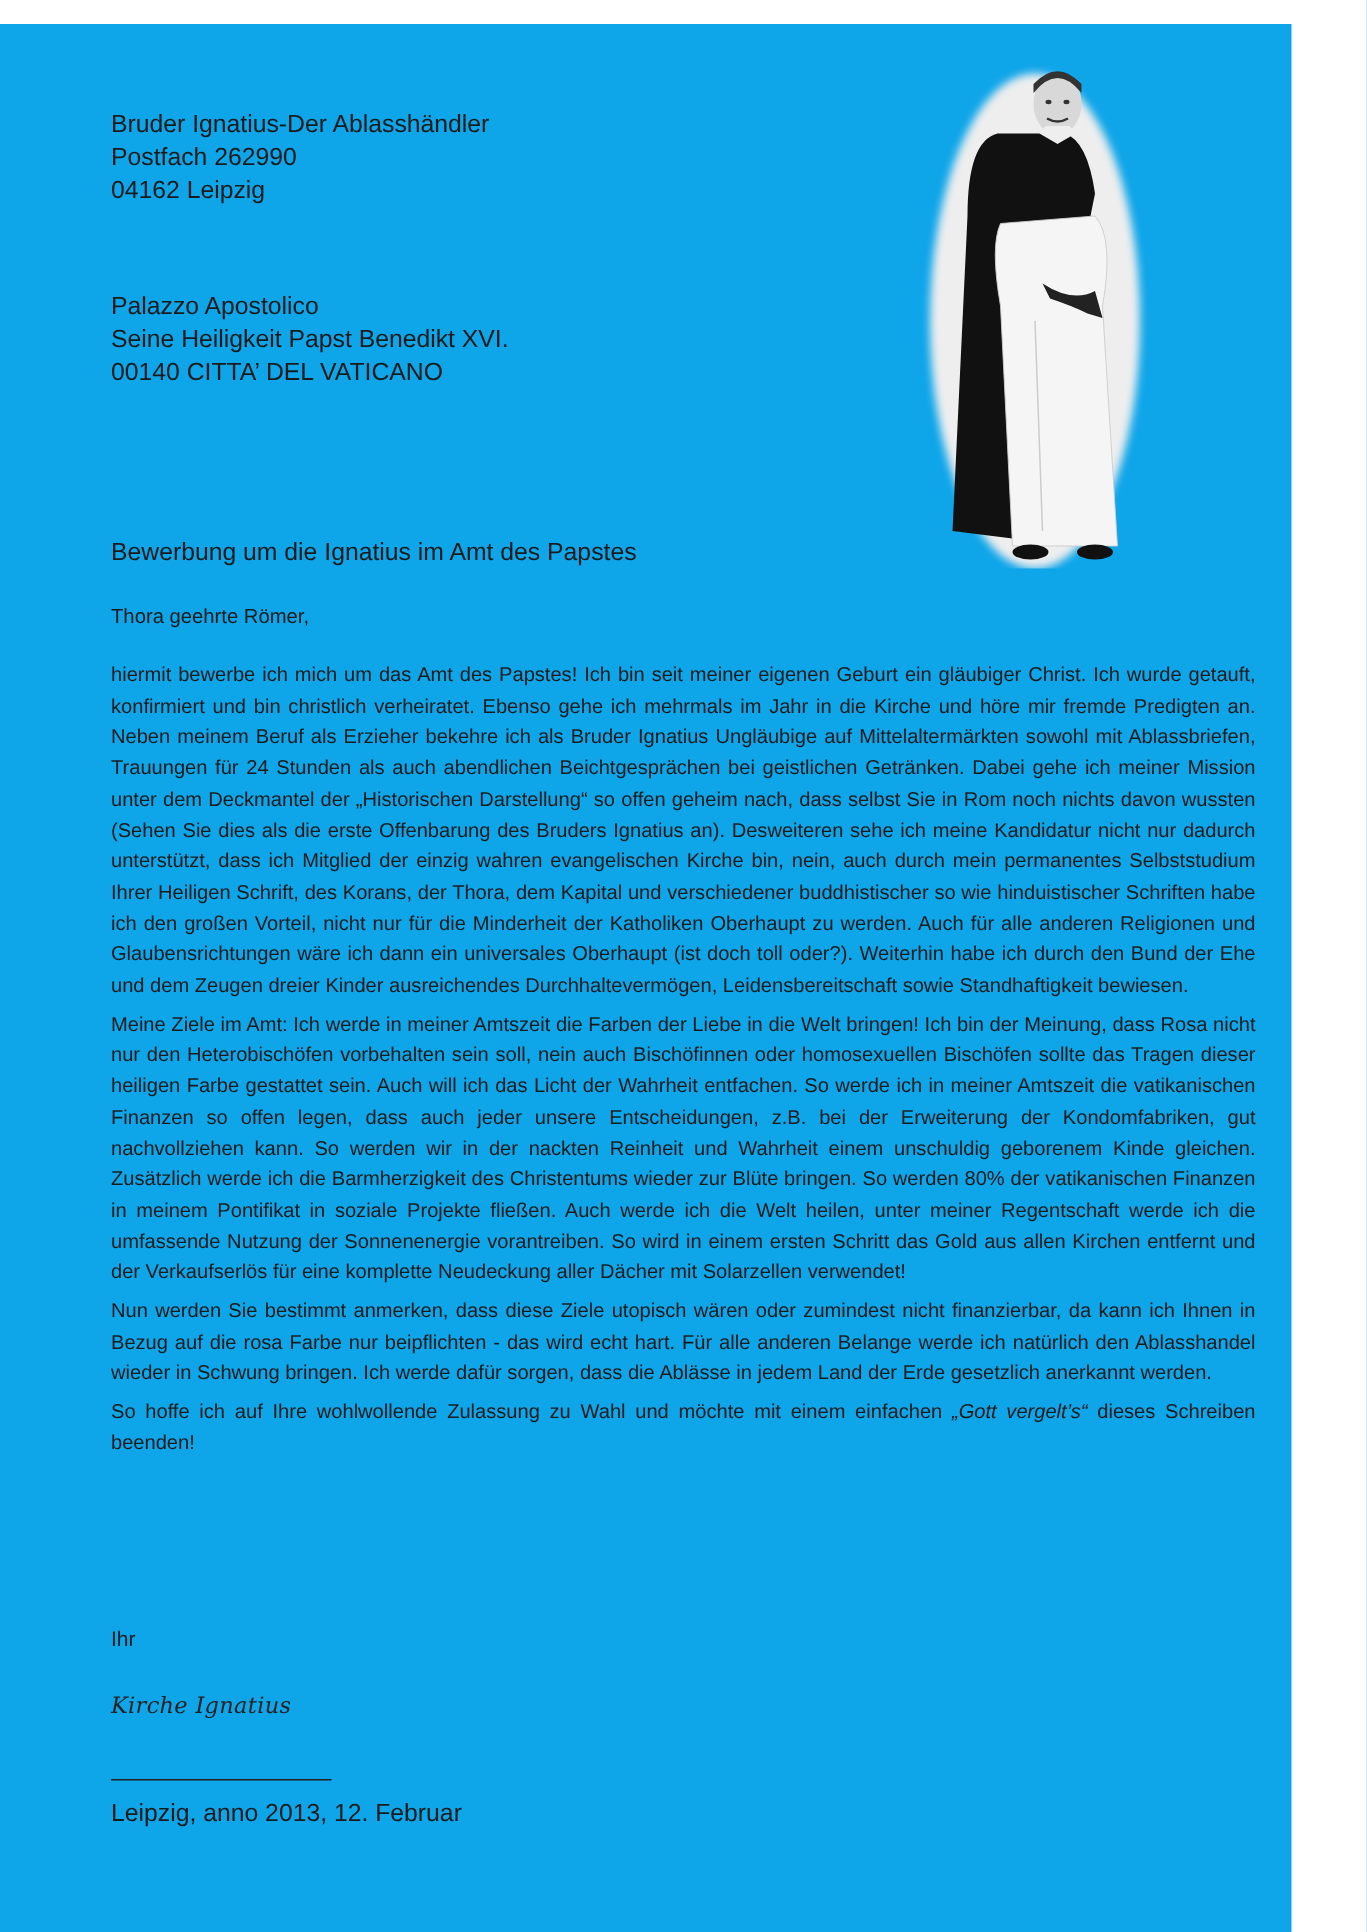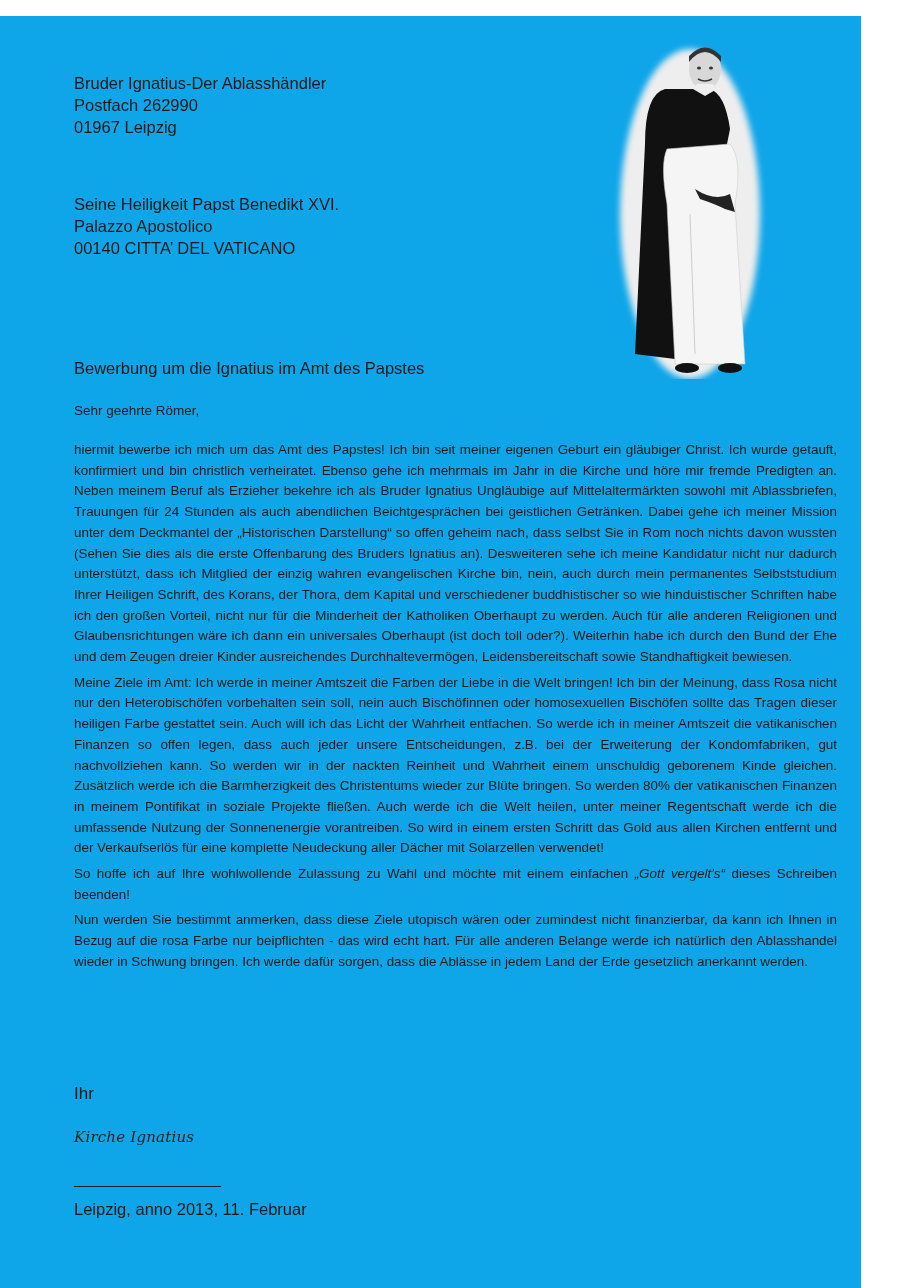--- a/index.html
+++ b/index.html
@@ -7,42 +7,42 @@
       font-family: "Liberation Sans", "DejaVu Sans", sans-serif; color: #1a1a1a; }
     .page { position: absolute; left: 0; top: 16px; width: 861px; height: 1288px; background: #0ea5e9; }
     .block { position: absolute; left: 74px; font-size: 16.5px; line-height: 22px; }
     .sender { top: 56px; }
     .recipient { top: 177px; }
     .subject { position: absolute; left: 74px; top: 343px; font-size: 16.5px; }
     .salutation { position: absolute; left: 74px; top: 387px; font-size: 13.5px; }
     .body { position: absolute; left: 74px; top: 424px; width: 763px; font-size: 13.4px;
       line-height: 20.7px; text-align: justify; }
     .body p { margin: 0 0 5px 0; }
-    .closing { position: absolute; left: 74px; top: 1068px; font-size: 17px; }
+    .closing { position: absolute; left: 74px; top: 1068px; font-size: 14px; }
     .signature { position: absolute; left: 74px; top: 1112px; font-family: "DejaVu Serif", serif;
       font-style: italic; font-size: 15px; color: #222; letter-spacing: 0.2px; }
     .sig-line { position: absolute; left: 74px; top: 1170px; width: 147px; border-top: 1px solid #222; }
     .place-date { position: absolute; left: 74px; top: 1184px; font-size: 16.5px; }
     .photo { position: absolute; left: 605px; top: 18px; width: 170px; height: 345px; }
     .line { display: block; }
   </style>
 </head>
 <body>
 
 <div class="page">
 
   <div class="block sender">
     <span class="line">Bruder Ignatius-Der Ablasshändler</span>
     <span class="line">Postfach 262990</span>
-    <span class="line">01967 Leipzig</span>
+    <span class="line">04162 Leipzig</span>
   </div>
 
   <div class="block recipient">
+    <span class="line">Palazzo Apostolico</span>
     <span class="line">Seine Heiligkeit Papst Benedikt XVI.</span>
-    <span class="line">Palazzo Apostolico</span>
     <span class="line">00140 CITTA’ DEL VATICANO</span>
   </div>
 
   <div class="photo">
     <svg width="170" height="345" viewBox="0 0 170 345">
       <defs>
         <filter id="blur">
             <feGaussianBlur stdDeviation="3"></feGaussianBlur>
           </filter>
         </defs>
@@ -63,26 +63,26 @@
       <path d="M93 45 Q100 49 107 45" stroke="#333" stroke-width="1.5" fill="none"></path>
 
       <path d="M88 55 L100 62 L112 55 L108 50 L92 50 Z" fill="#eee"></path>
 
       <ellipse cx="82" cy="334" rx="12" ry="5" fill="#111"></ellipse>
       <ellipse cx="125" cy="334" rx="12" ry="5" fill="#111"></ellipse>
     </svg>
   </div>
 
   <div class="subject">Bewerbung um die Ignatius im Amt des Papstes</div>
-  <div class="salutation">Sehr geehrte Römer,</div>
+  <div class="salutation">Thora geehrte Römer,</div>
 
   <div class="body">
     <p>hiermit bewerbe ich mich um das Amt des Papstes! Ich bin seit meiner eigenen Geburt ein gläubiger Christ. Ich wurde getauft, konfirmiert und bin christlich verheiratet. Ebenso gehe ich mehrmals im Jahr in die Kirche und höre mir fremde Predigten an. Neben meinem Beruf als Erzieher bekehre ich als Bruder Ignatius Ungläubige auf Mittelaltermärkten sowohl mit Ablassbriefen, Trauungen für 24 Stunden als auch abendlichen Beichtgesprächen bei geistlichen Getränken. Dabei gehe ich meiner Mission unter dem Deckmantel der „Historischen Darstellung“ so offen geheim nach, dass selbst Sie in Rom noch nichts davon wussten (Sehen Sie dies als die erste Offenbarung des Bruders Ignatius an). Desweiteren sehe ich meine Kandidatur nicht nur dadurch unterstützt, dass ich Mitglied der einzig wahren evangelischen Kirche bin, nein, auch durch mein permanentes Selbststudium Ihrer Heiligen Schrift, des Korans, der Thora, dem Kapital und verschiedener buddhistischer so wie hinduistischer Schriften habe ich den großen Vorteil, nicht nur für die Minderheit der Katholiken Oberhaupt zu werden. Auch für alle anderen Religionen und Glaubensrichtungen wäre ich dann ein universales Oberhaupt (ist doch toll oder?). Weiterhin habe ich durch den Bund der Ehe und dem Zeugen dreier Kinder ausreichendes Durchhaltevermögen, Leidensbereitschaft sowie Standhaftigkeit bewiesen.</p>
     <p>Meine Ziele im Amt: Ich werde in meiner Amtszeit die Farben der Liebe in die Welt bringen! Ich bin der Meinung, dass Rosa nicht nur den Heterobischöfen vorbehalten sein soll, nein auch Bischöfinnen oder homosexuellen Bischöfen sollte das Tragen dieser heiligen Farbe gestattet sein. Auch will ich das Licht der Wahrheit entfachen. So werde ich in meiner Amtszeit die vatikanischen Finanzen so offen legen, dass auch jeder unsere Entscheidungen, z.B. bei der Erweiterung der Kondomfabriken, gut nachvollziehen kann. So werden wir in der nackten Reinheit und Wahrheit einem unschuldig geborenem Kinde gleichen. Zusätzlich werde ich die Barmherzigkeit des Christentums wieder zur Blüte bringen. So werden 80% der vatikanischen Finanzen in meinem Pontifikat in soziale Projekte fließen. Auch werde ich die Welt heilen, unter meiner Regentschaft werde ich die umfassende Nutzung der Sonnenenergie vorantreiben. So wird in einem ersten Schritt das Gold aus allen Kirchen entfernt und der Verkaufserlös für eine komplette Neudeckung aller Dächer mit Solarzellen verwendet!</p>
+    <p>Nun werden Sie bestimmt anmerken, dass diese Ziele utopisch wären oder zumindest nicht finanzierbar, da kann ich Ihnen in Bezug auf die rosa Farbe nur beipflichten - das wird echt hart. Für alle anderen Belange werde ich natürlich den Ablasshandel wieder in Schwung bringen. Ich werde dafür sorgen, dass die Ablässe in jedem Land der Erde gesetzlich anerkannt werden.</p>
     <p><span>So hoffe ich auf Ihre wohlwollende Zulassung zu Wahl und möchte mit einem einfachen </span><em>„Gott vergelt’s“</em><span> dieses Schreiben beenden!</span></p>
-    <p>Nun werden Sie bestimmt anmerken, dass diese Ziele utopisch wären oder zumindest nicht finanzierbar, da kann ich Ihnen in Bezug auf die rosa Farbe nur beipflichten - das wird echt hart. Für alle anderen Belange werde ich natürlich den Ablasshandel wieder in Schwung bringen. Ich werde dafür sorgen, dass die Ablässe in jedem Land der Erde gesetzlich anerkannt werden.</p>
   </div>
 
   <div class="closing">Ihr</div>
   <div class="signature">Kirche Ignatius</div>
   <div class="sig-line"></div>
-  <div class="place-date">Leipzig, anno 2013, 11. Februar</div>
+  <div class="place-date">Leipzig, anno 2013, 12. Februar</div>
 </div>
 
 </body></html>

